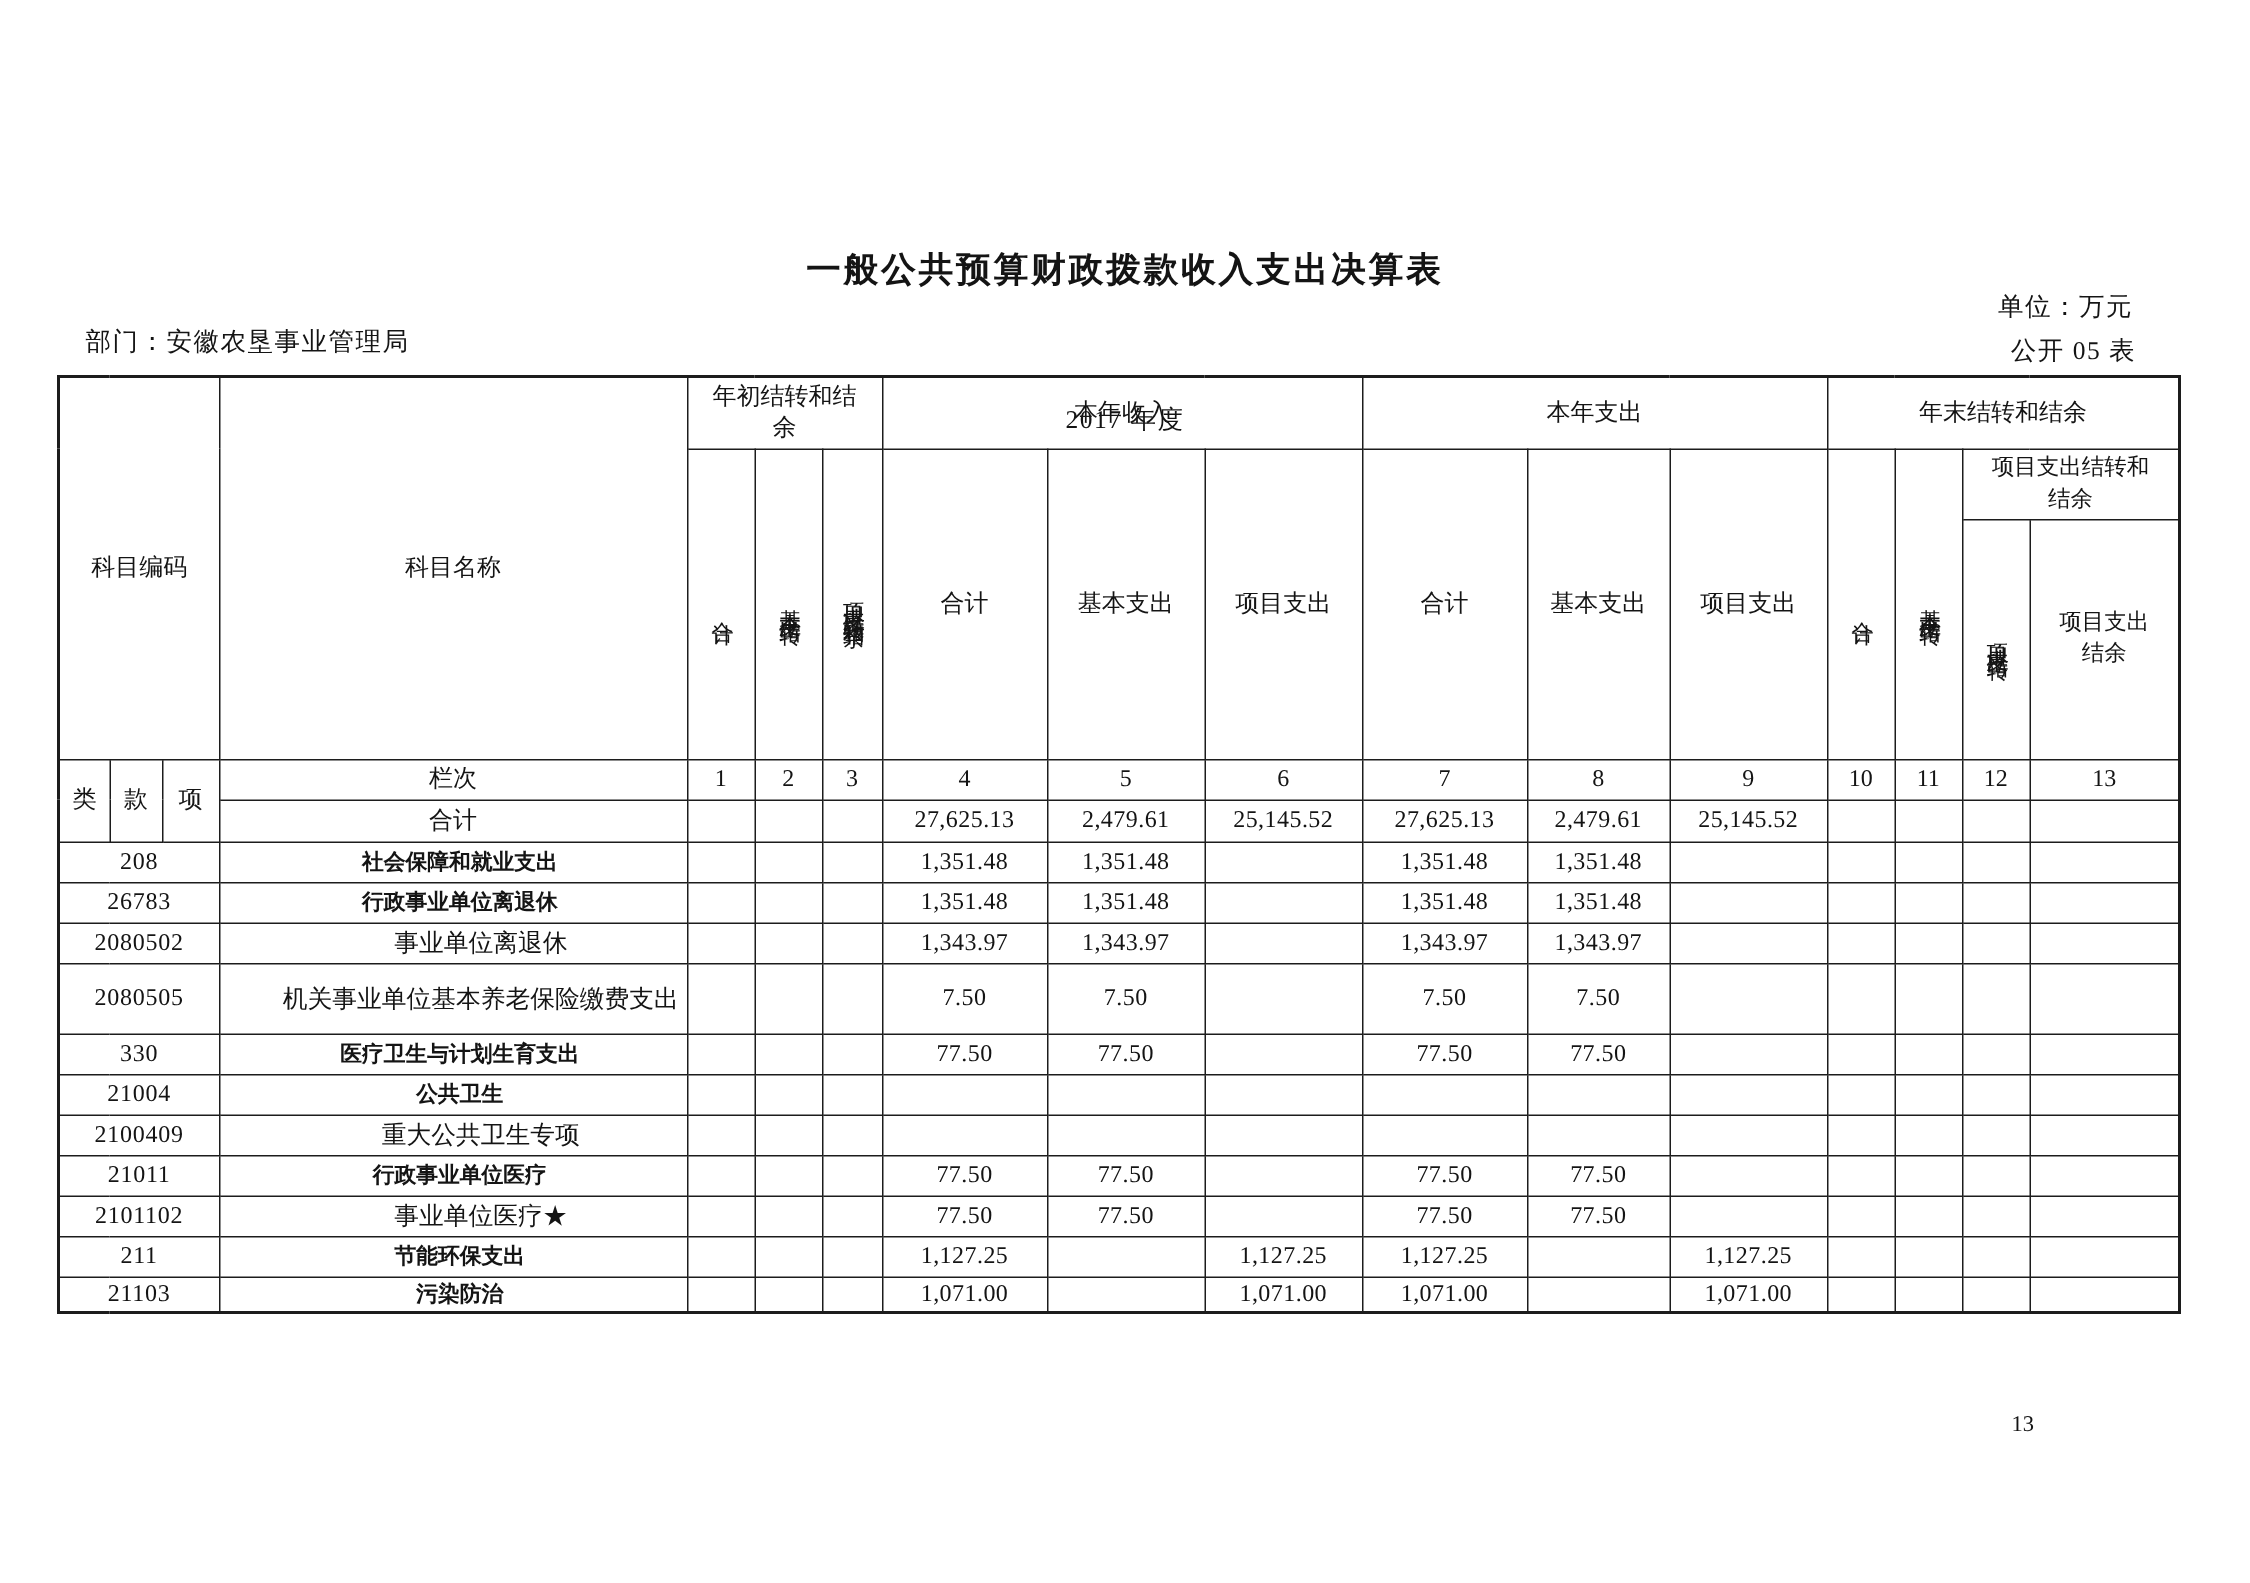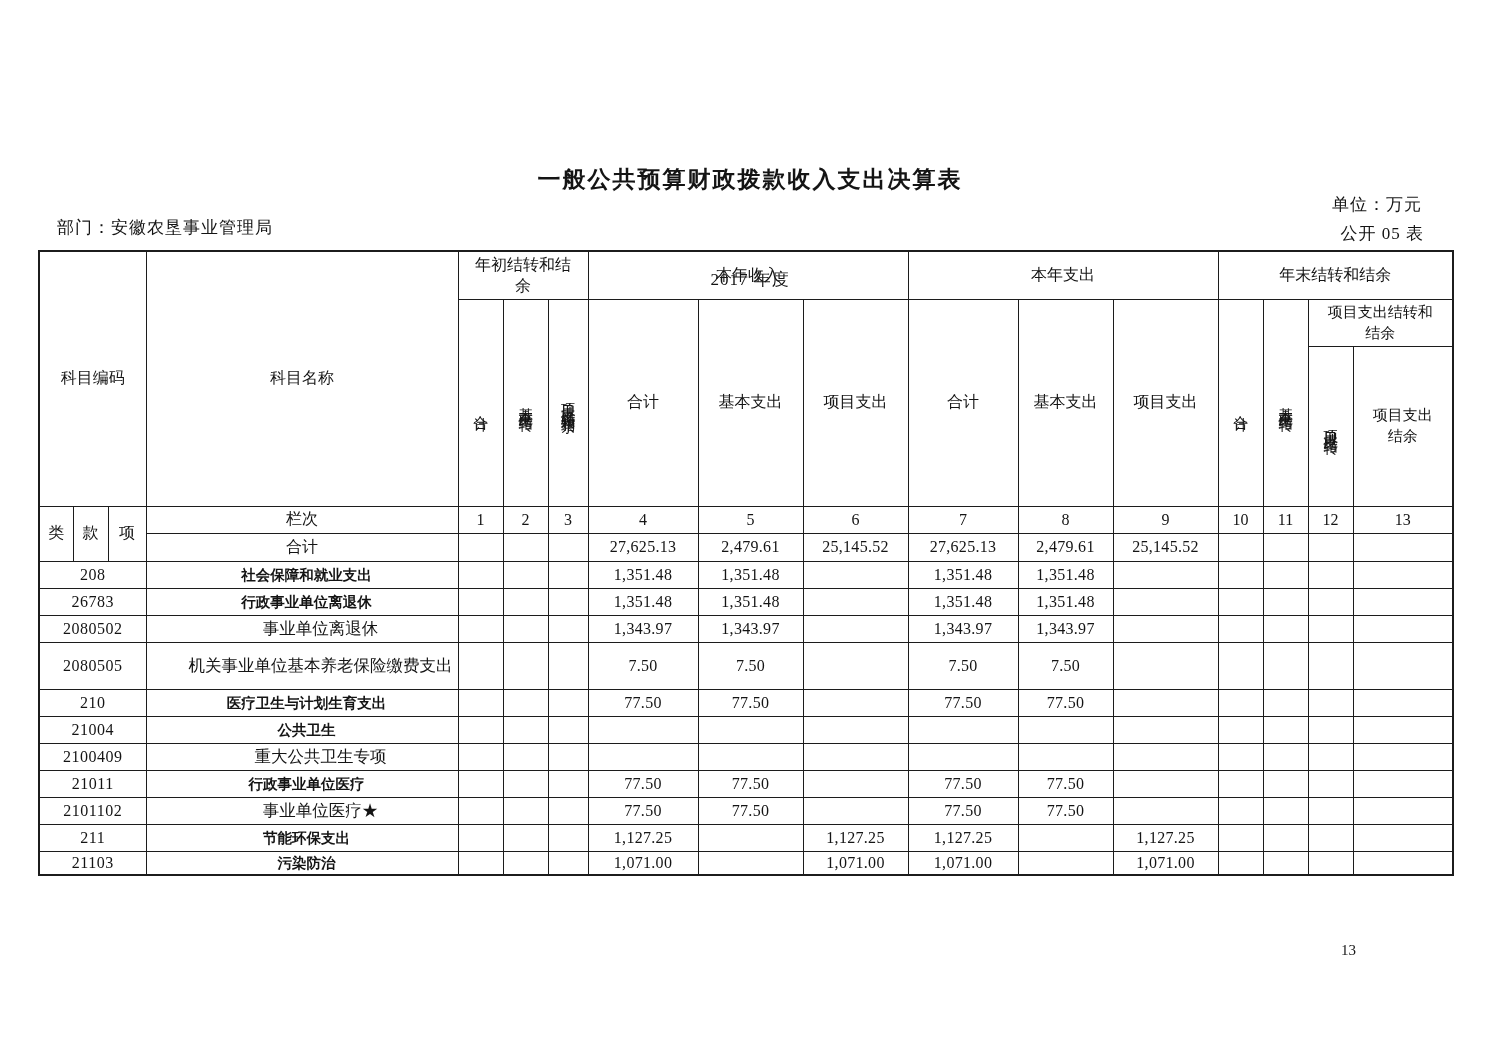--- a/index.html
+++ b/index.html
@@ -204,21 +204,21 @@
     <td class="num"></td>
     <td class="num">7.50</td>
     <td class="num">7.50</td>
     <td class="num"></td>
     <td class="num"></td>
     <td class="num"></td>
     <td class="num"></td>
     <td class="num"></td>
   </tr>
   <tr class="h27">
-    <td class="code" colspan="3">210</td>
+    <td class="code" colspan="3">330</td>
     <td class="name b">医疗卫生与计划生育支出</td>
     <td class="num"></td>
     <td class="num"></td>
     <td class="num"></td>
     <td class="num">77.50</td>
     <td class="num">77.50</td>
     <td class="num"></td>
     <td class="num">77.50</td>
     <td class="num">77.50</td>
     <td class="num"></td>

